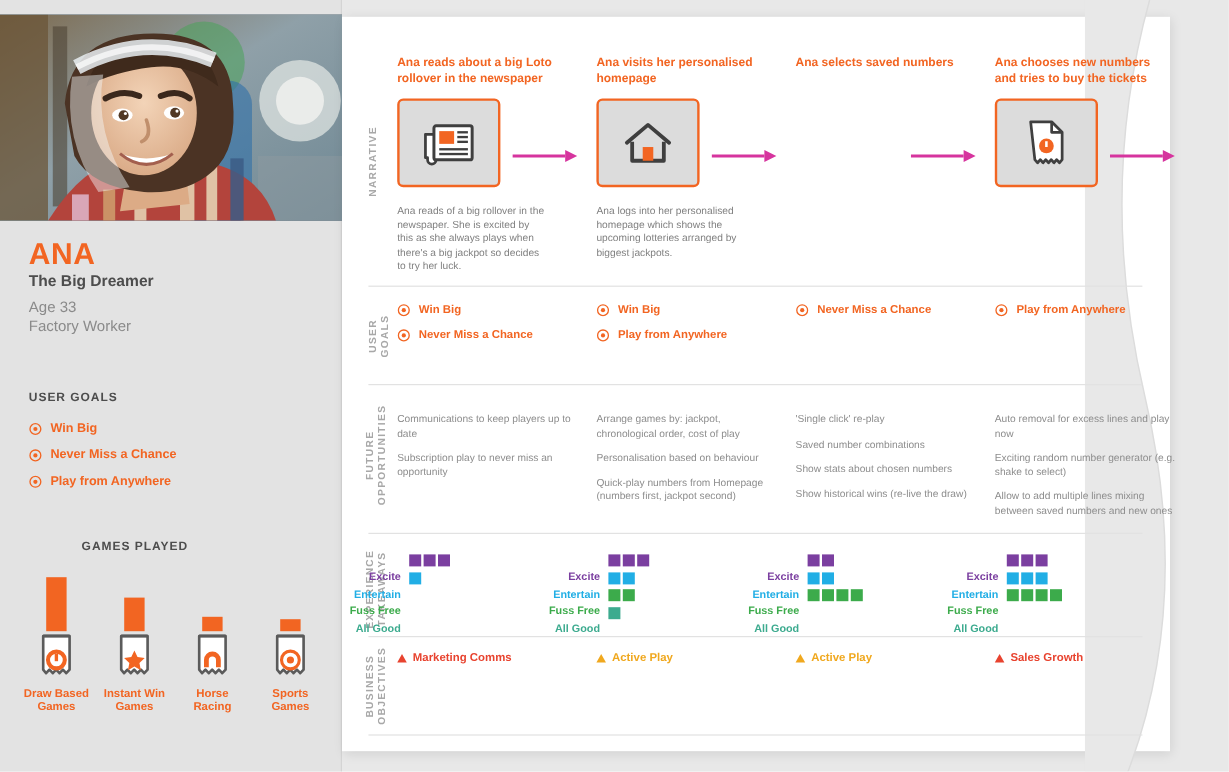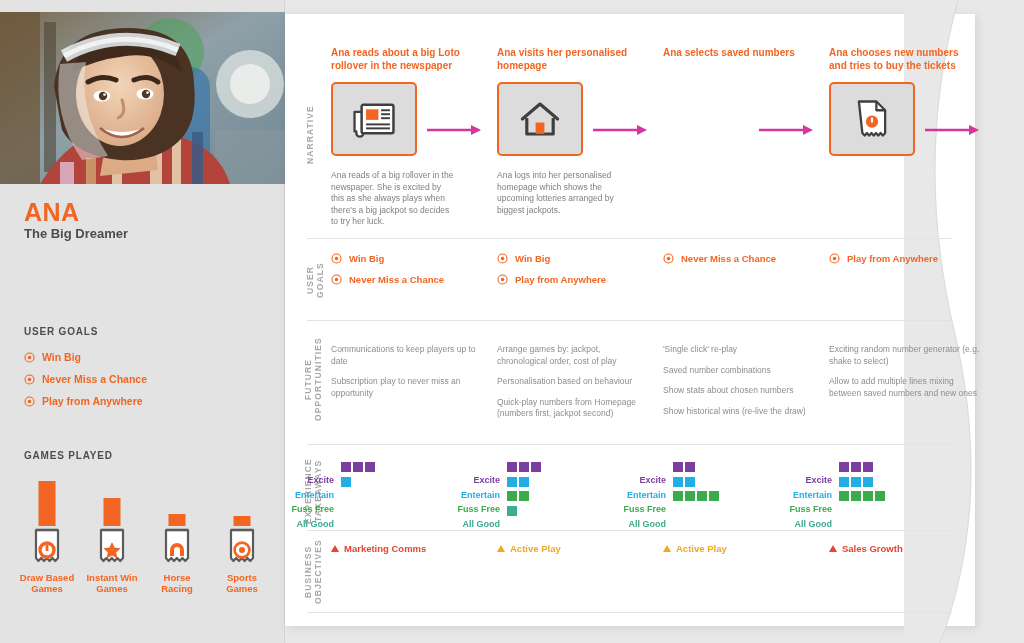--- a/index.html
+++ b/index.html
@@ -34,21 +34,21 @@
   .persona-meta {
     position:absolute; left:24px; top:248px;
     font-size:12.5px; color:#8a8a8a; line-height:16px;
   }
 
   .side-heading {
     position:absolute; left:24px;
     font-size:10px; font-weight:bold; color:#4d4d4d; letter-spacing:0.8px;
   }
   #sg-goals { top:326px; }
-  #sg-games { top:450px; }
+  #sg-games { top:450px;margin-left:44px; }
 
   #side-goals { position:absolute; left:24px; top:346px; }
   .goal-row {
     display:flex; align-items:center; gap:7px; height:22px;
   }
   .goal-row .lbl { font-size:10.5px; color:#f26522; font-weight:bold; }
 
   .target-ic { width:11px; height:11px; flex:none; }
 
   
@@ -186,20 +186,24 @@
 
       <path d="M122 88 q5 14 -4 18" stroke="#c08f6c" stroke-width="3" fill="none" stroke-linecap="round"></path>
 
       <path d="M100 116 q22 16 44 0 q-22 8 -44 0 z" fill="#fff"></path>
       <path d="M100 116 q22 18 44 0" stroke="#a35f4e" stroke-width="2.5" fill="none"></path>
     </svg>
   </div>
 
   <div class="persona-name">ANA</div>
   <div class="persona-tag">The Big Dreamer</div>
+  <div class="persona-meta">
+    <div>Age 33</div>
+    <div>Factory Worker</div>
+  </div>
 
   <div class="side-heading" id="sg-goals">USER GOALS</div>
   <div id="side-goals">
       <div class="goal-row">
      <svg class="target-ic" viewBox="0 0 20 20" width="11" height="11">
     <circle cx="10" cy="10" r="8.2" fill="none" stroke="#f26522" stroke-width="2"></circle>
     <circle cx="10" cy="10" r="3.2" fill="#f26522"></circle>
         </svg>
         <span class="lbl">Win Big</span>
    </div>
@@ -416,20 +420,21 @@
         <p>Personalisation based on behaviour</p>
         <p>Quick-play numbers from Homepage (numbers first, jackpot second)</p>
    </div>
       <div class="focol" style="left:378px; top:344px;">
      <p>'Single click' re-play</p>
         <p>Saved number combinations</p>
         <p>Show stats about chosen numbers</p>
         <p>Show historical wins (re-live the draw)</p>
    </div>
       <div class="focol" style="left:544px; top:344px;">
+     <p>Auto removal for excess lines and play now</p>
         <p>Exciting random number generator (e.g. shake to select)</p>
         <p>Allow to add multiple lines mixing between saved numbers and new ones</p>
    </div>
     </div>
   <div id="takeaways-row">
       <div class="etcol" style="left:-2px; top:460px;">
      <div class="etrow">
           <span class="lbl" style="color:#7b3fa0">Excite</span>
           <span class="blocks">
             <span class="blk" style="background:#7b3fa0"></span>

